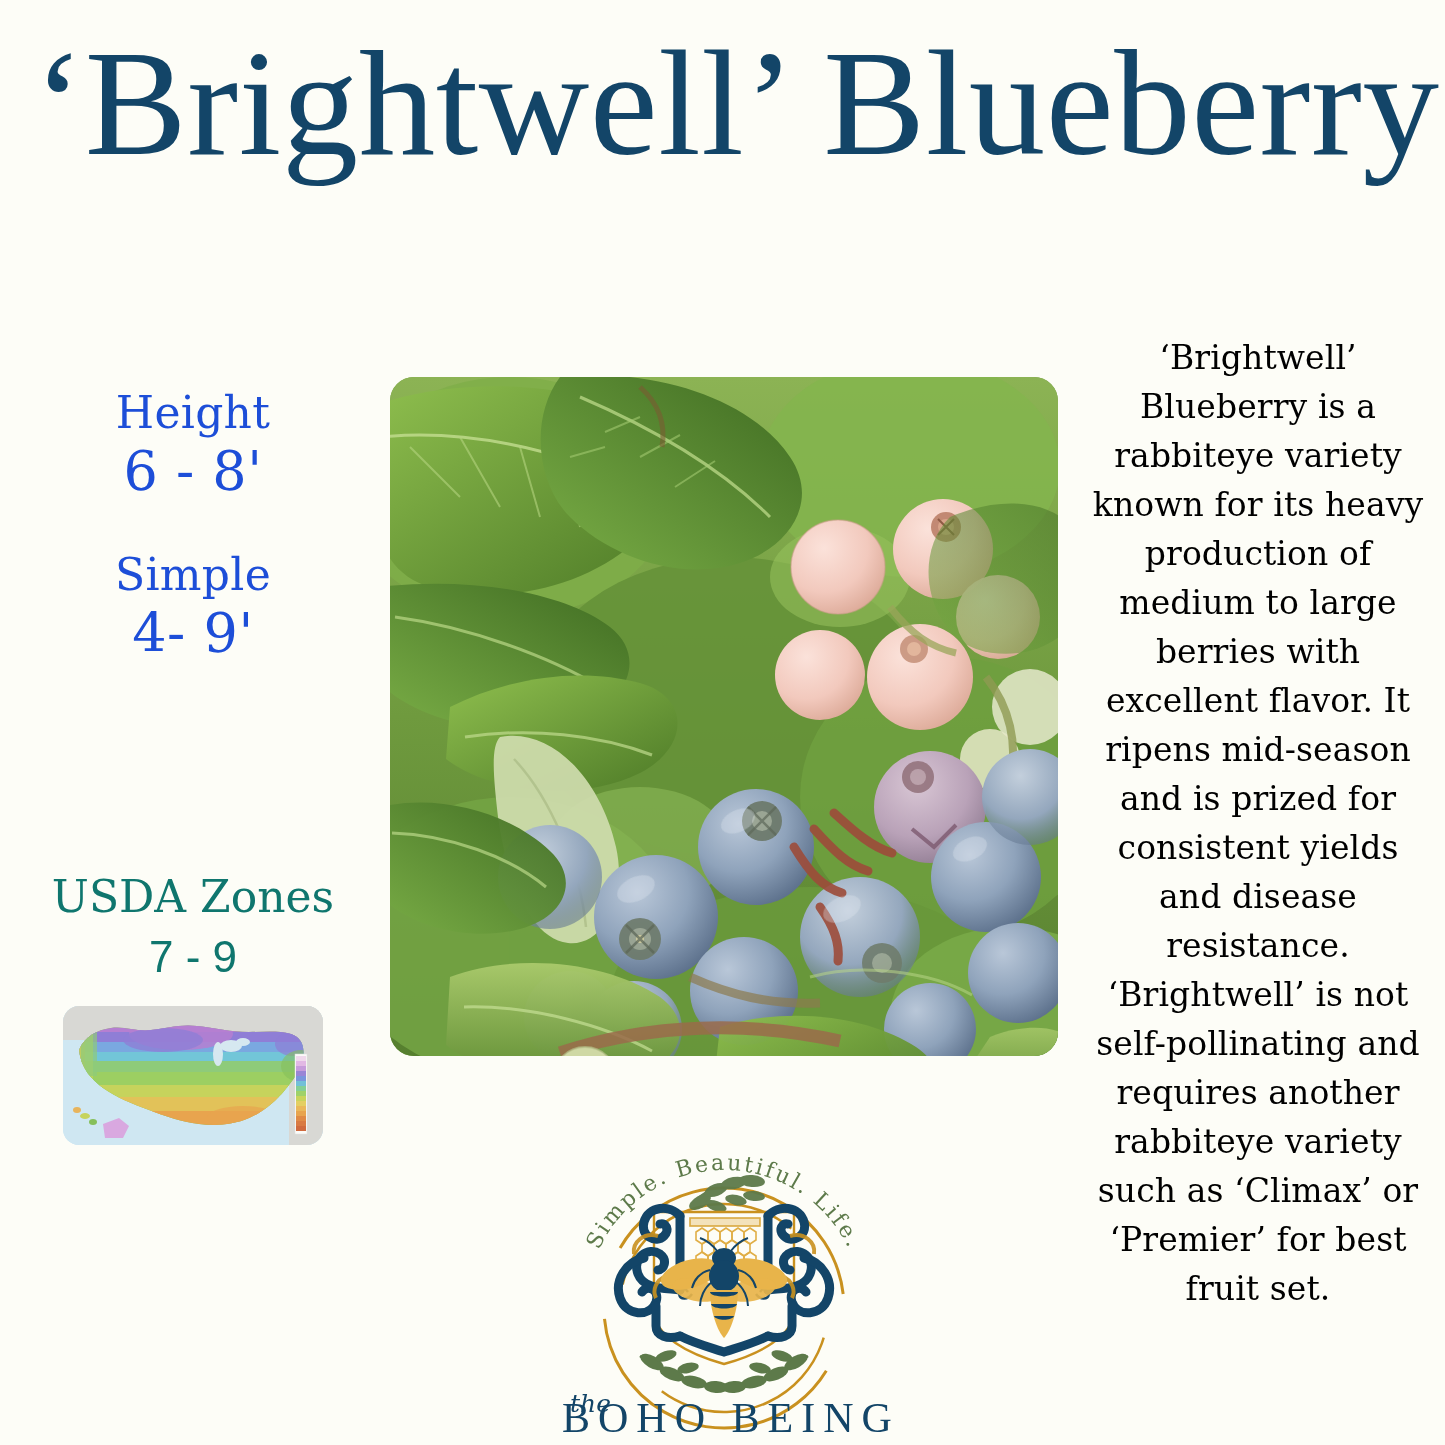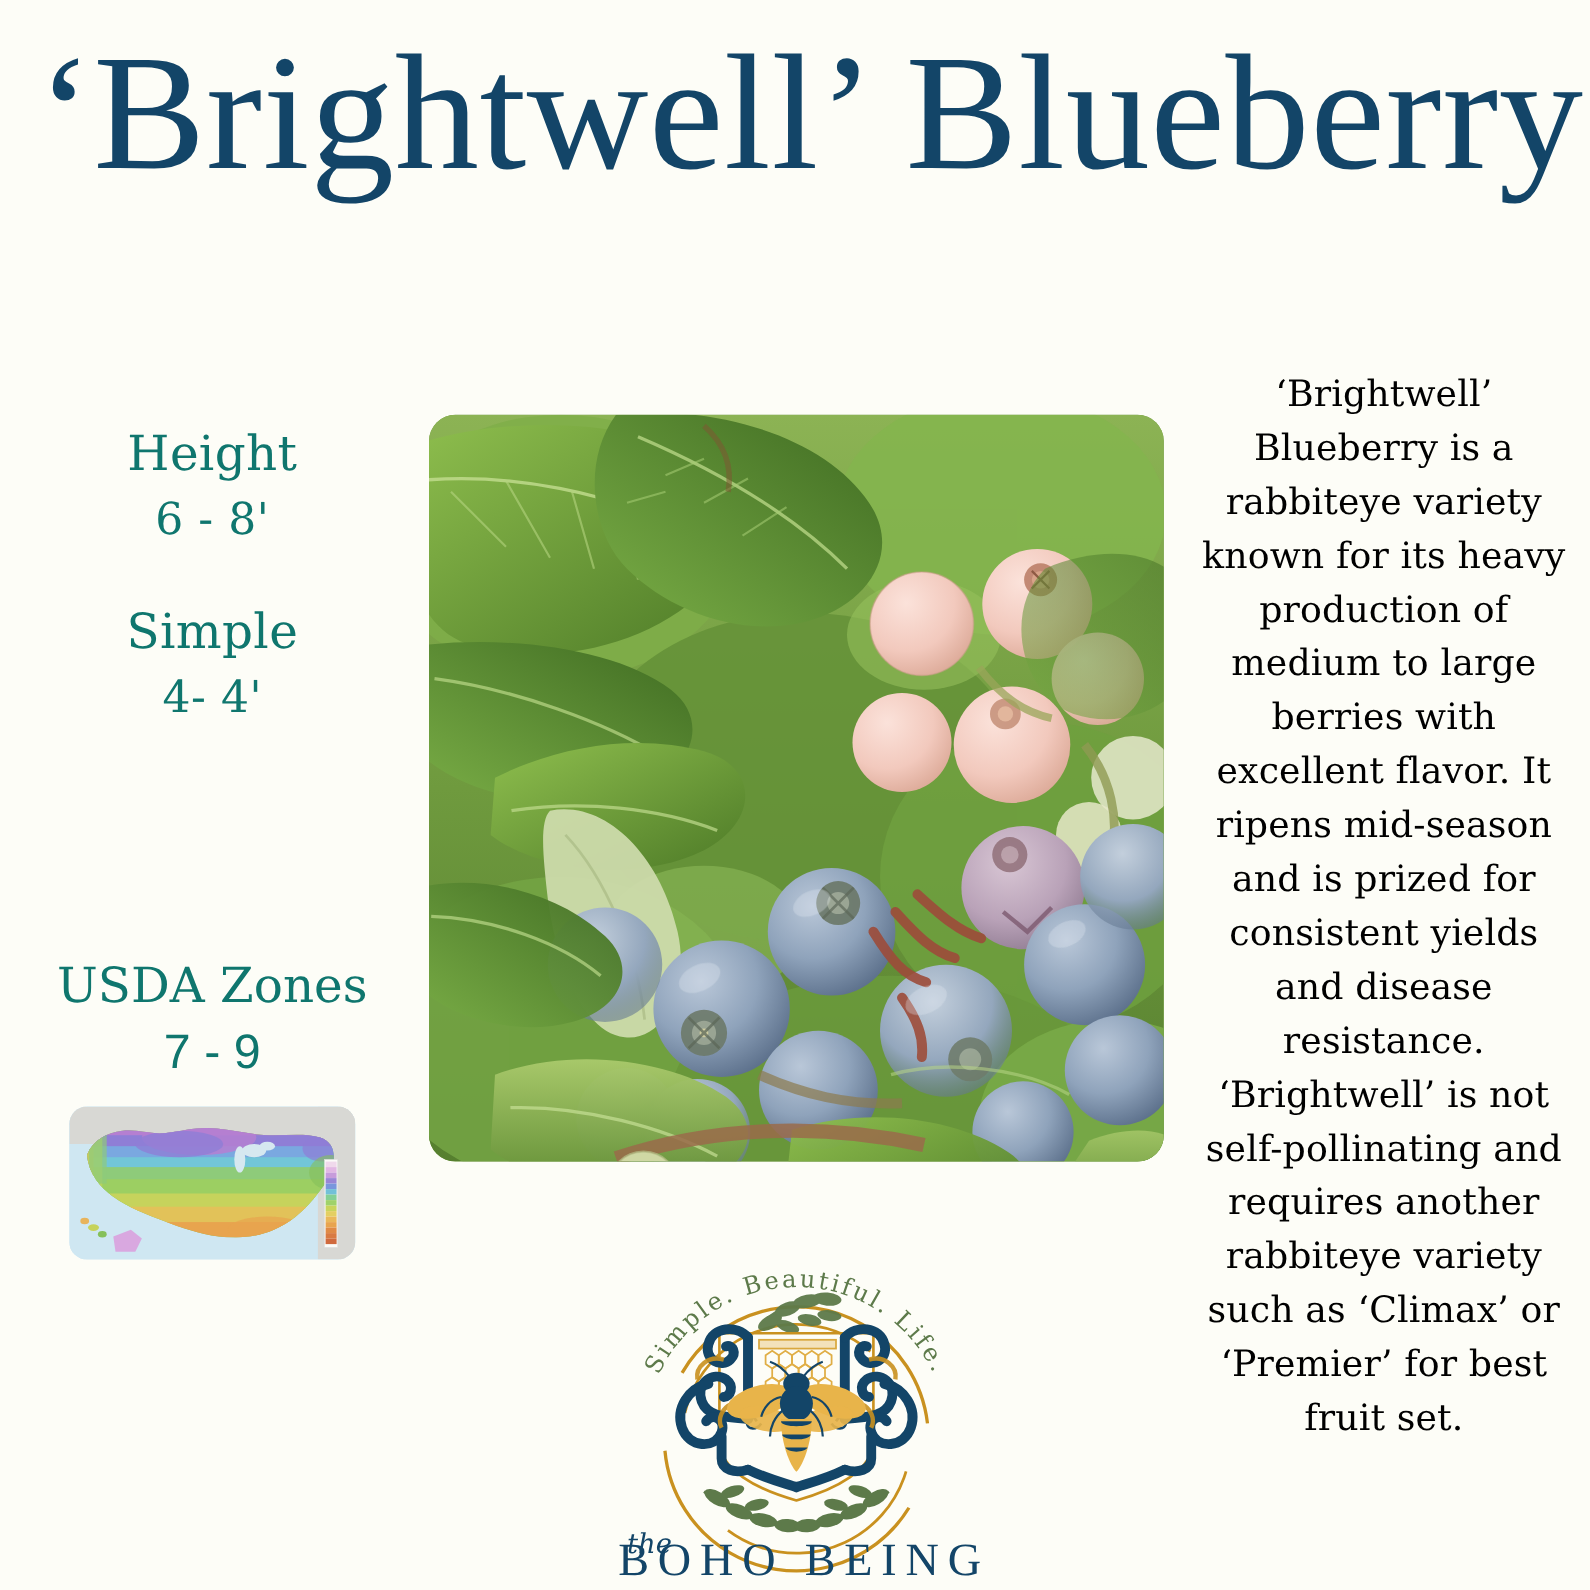--- a/index.html
+++ b/index.html
@@ -41,32 +41,32 @@
     transform-origin: left center;
   }
 
   
   .spec-col {
     position: absolute;
     left: 18px;
     top: 385px;
     width: 350px;
     text-align: center;
-    color: #0f766e;
+    color: #1d4ed8;
   }
   .spec-block { margin-bottom: 44px; }
   .spec-label {
     font-family: "DejaVu Serif", serif;
     font-size: 44px;
     line-height: 56px;
     letter-spacing: 0.3px;
   }
   .spec-value {
     font-family: "DejaVu Serif", serif;
-    font-size: 40px;
+    font-size: 54px;
     line-height: 62px;
     letter-spacing: 0.5px;
   }
 
   .zone-block {
     position: absolute;
     left: 18px;
     top: 868px;
     width: 350px;
     text-align: center;
@@ -142,21 +142,21 @@
 
   <div class="spec-col">
 
     <div class="spec-block">
       <div class="spec-label">Height</div>
       <div class="spec-value">6 - 8'</div>
     </div>
 
     <div class="spec-block">
       <div class="spec-label">Simple</div>
-      <div class="spec-value">4- 4'</div>
+      <div class="spec-value">4- 9'</div>
     </div>
 
   </div>
 
   <div class="zone-block">
     <div class="zone-label">USDA Zones</div>
     <div class="zone-value">7 - 9</div>
   </div>
 
   <div class="zone-map">

